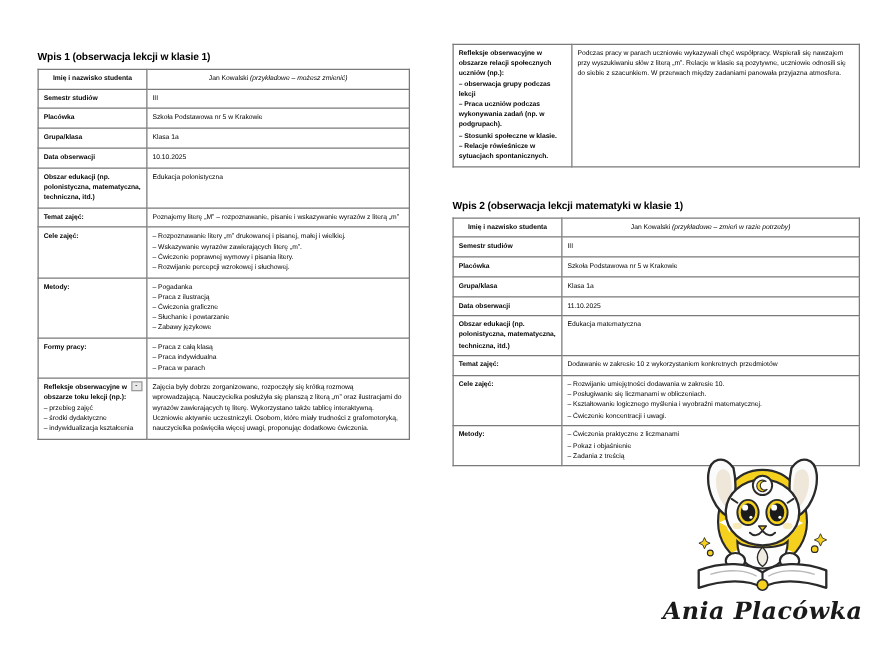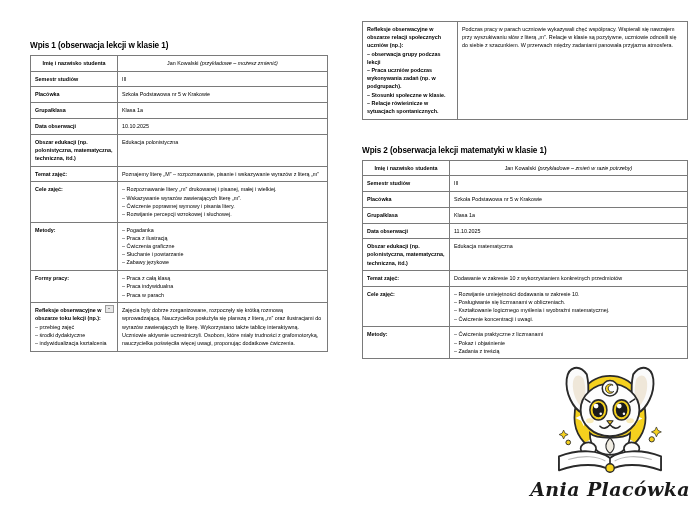--- a/index.html
+++ b/index.html
@@ -28,21 +28,21 @@
   .column {
     position: relative;
     box-sizing: border-box;
   }
   .column-left {
     width: 350px;
     padding: 41px 22px 0 30px;
   }
   .column-right {
     width: 350px;
-    padding: 21px 12px 0 12px;
+    padding: 35px 12px 0 12px;
   }
 
   .section-title {
     font-size: 8.2px;
     font-weight: bold;
     letter-spacing: -0.1px;
     margin: 0 0 5px 0;
     color: #000;
     white-space: nowrap;
   }

